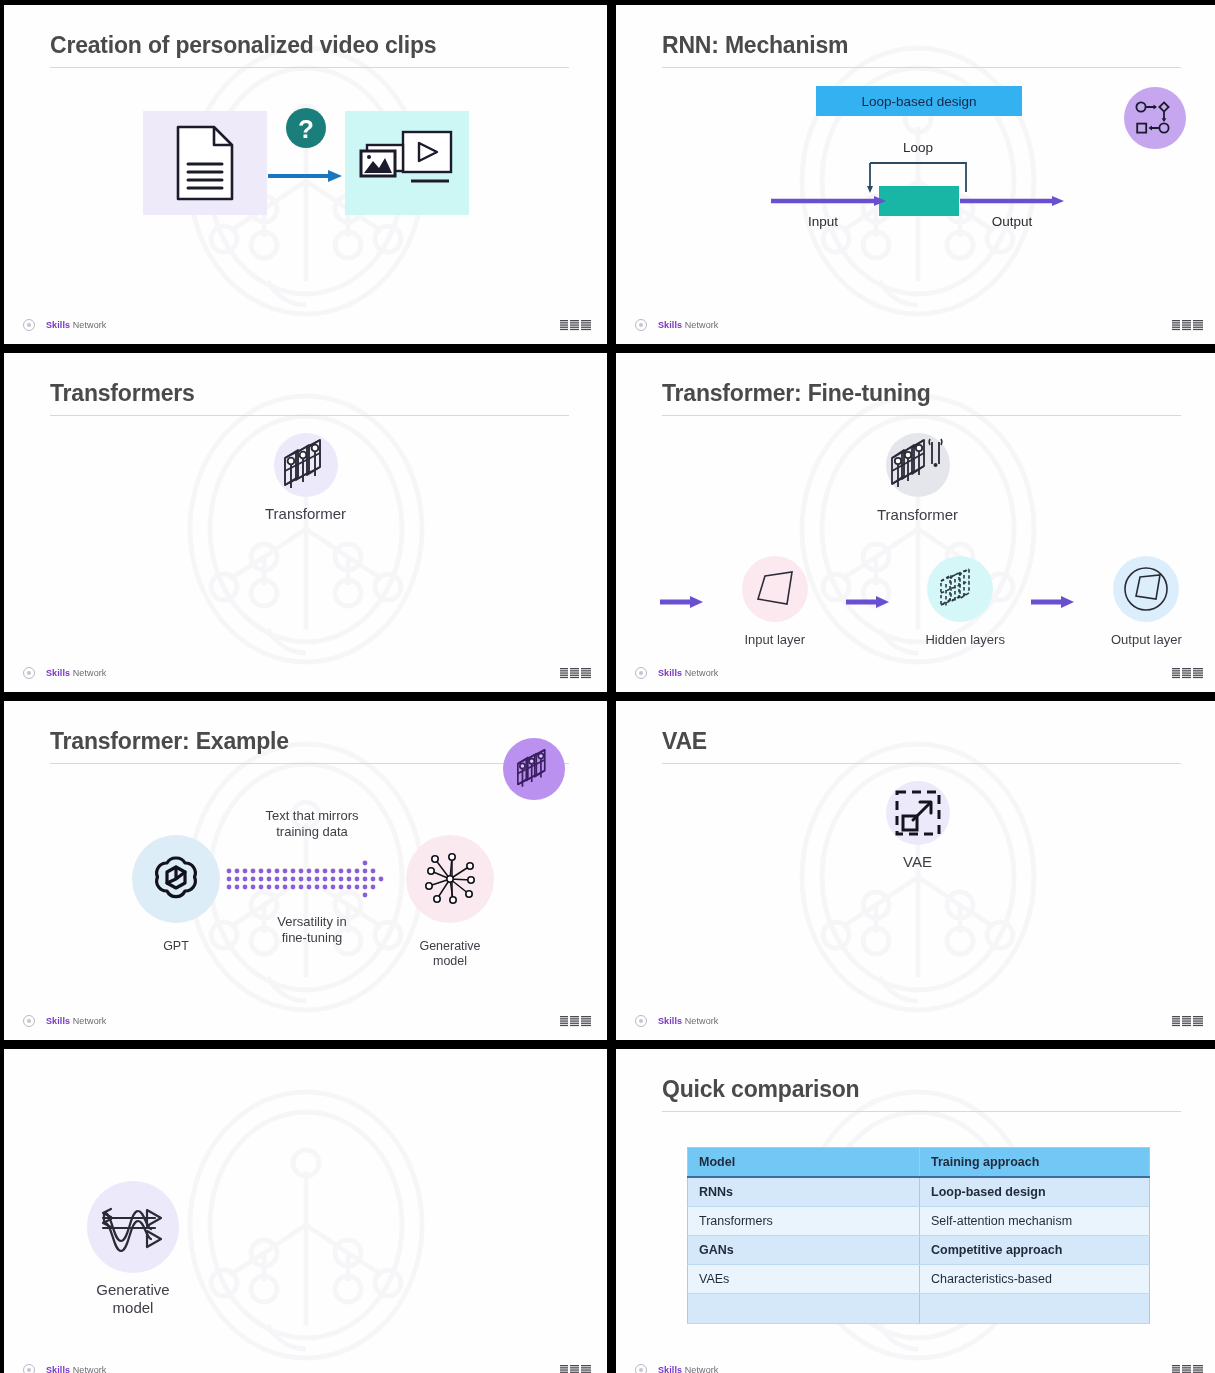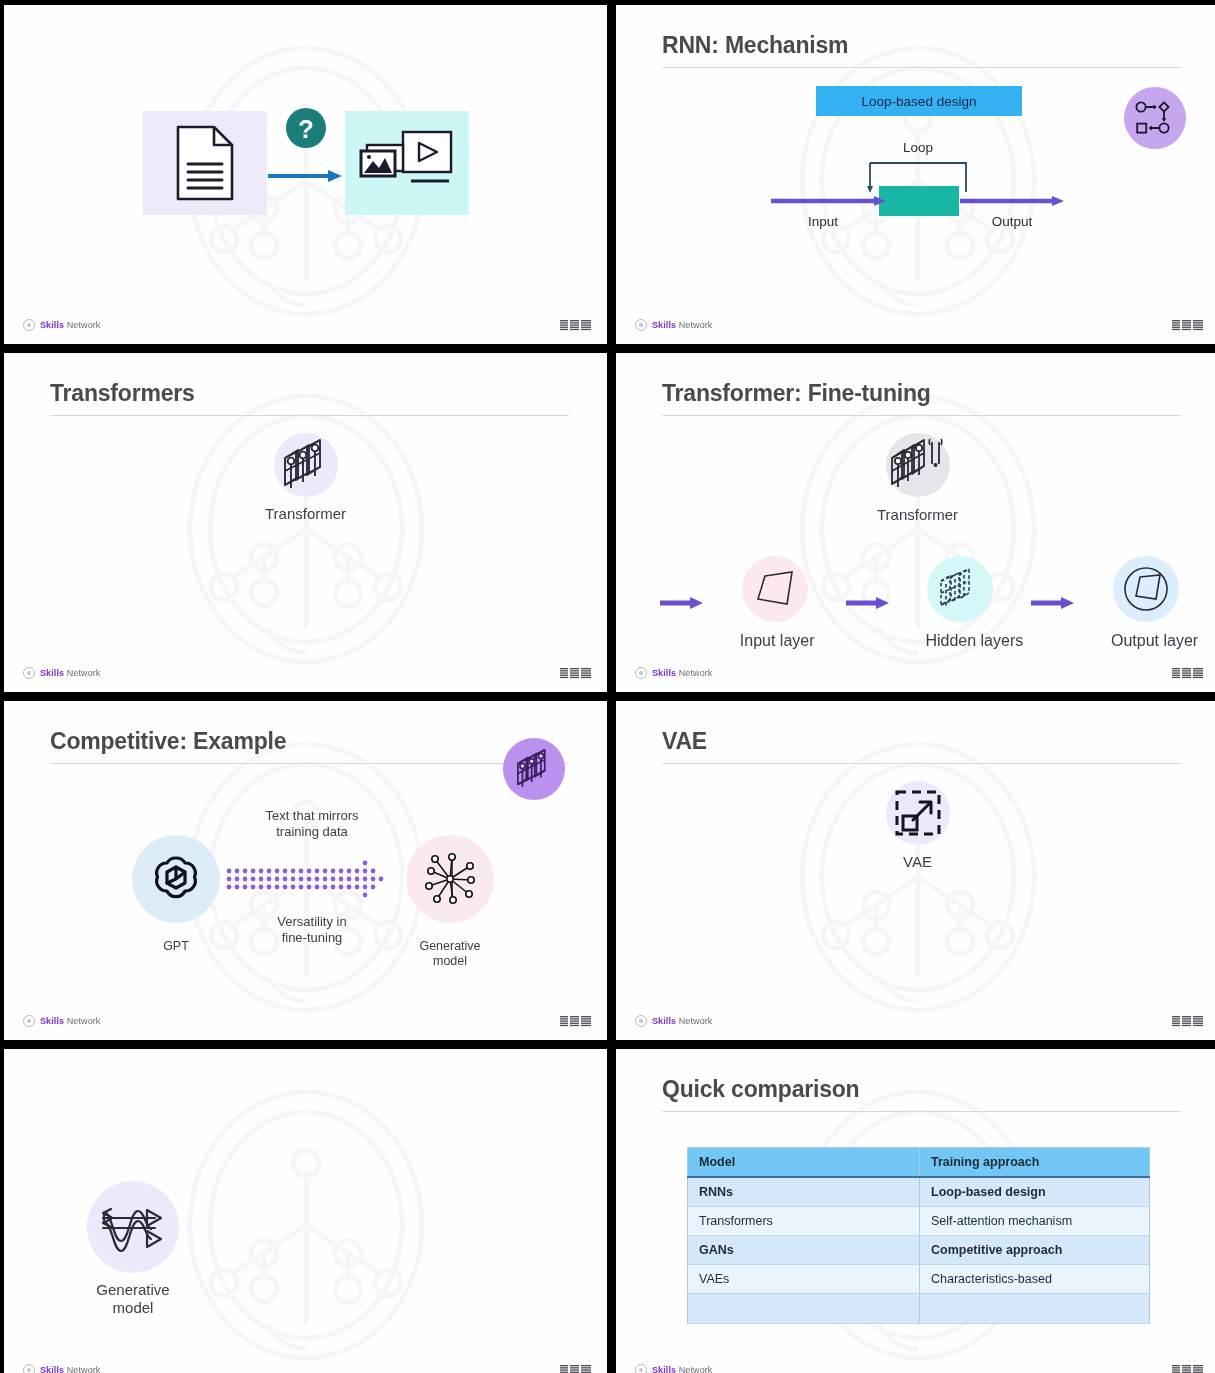--- a/index.html
+++ b/index.html
@@ -31,21 +31,21 @@
   
   .title-wrap { position:absolute; left:46px; top:28px; right:38px; }
   .title {
     font-size:23px; font-weight:bold; color:#4a4a4a;
     letter-spacing:-.2px; line-height:1.1;
     padding-bottom:9px;
   }
   .title-rule { height:1px; background:#d8d8d8; width:100%; }
 
   
-  .footer-left { position:absolute; left:19px; bottom:13px; display:flex; align-items:center; gap:5px; }
+  .footer-left { position:absolute; left:19px; bottom:13px; display:flex; align-items:center; gap:11px; }
   .sn-mark { width:12px; height:12px; border-radius:50%; border:1.2px solid #b9b9c4;
              display:flex; align-items:center; justify-content:center; }
   .sn-mark i { width:4px; height:4px; border-radius:50%; background:#c5c5d0; display:block; }
   .sn-text { font-size:9px; color:#6a6a72; letter-spacing:.1px; }
   .sn-text b { color:#7a35c9; }
   .ibm { position:absolute; right:16px; bottom:12px; width:31px; height:13px; }
 
   
   .s1-row { position:absolute; left:0; right:0; top:106px; display:flex;
             justify-content:center; align-items:flex-start; }
@@ -78,21 +78,21 @@
   .disc-grey { background:#e5e5ec; }
   .cap { font-size:15px; color:#3d3d46; line-height:1.18; margin-top:8px; }
   .ft-flow { position:absolute; left:44px; right:38px; top:203px;
              display:flex; align-items:center; justify-content:space-between; }
   .ft-node { width:70px; text-align:center; }
   .ft-disc { width:66px; height:66px; border-radius:50%;
              display:inline-flex; align-items:center; justify-content:center; }
   .disc-pink { background:#fbe9ef; }
   .disc-cyan { background:#d6f7f7; }
   .disc-blue { background:#dceefb; }
-  .ft-cap { font-size:16px; color:#3d3d46; margin-top:10px; white-space:nowrap; }
+  .ft-cap { font-size:13px; color:#3d3d46; margin-top:10px; white-space:nowrap; }
   .ft-arrow { flex:0 0 auto; }
 
   
   .ex-purple { position:absolute; right:42px; top:37px; width:62px; height:62px;
                border-radius:50%; background:#bb91ef;
                display:flex; align-items:center; justify-content:center; }
   .ex-flow { position:absolute; left:110px; top:118px; width:400px; height:140px; }
   .ex-disc { position:absolute; width:88px; height:88px; border-radius:50%;
              display:flex; align-items:center; justify-content:center; }
   .ex-gpt-disc  { left:18px; top:16px; background:#dcedf8; }
@@ -137,20 +137,24 @@
           <circle cx="108" cy="178" r="13"></circle>
           <circle cx="192" cy="178" r="13"></circle>
         <circle cx="108" cy="214" r="13"></circle>
           <circle cx="192" cy="214" r="13"></circle>
         <circle cx="68" cy="208" r="13"></circle>
           <circle cx="232" cy="208" r="13"></circle>
         <path d="M112 250 a42 42 0 0 0 38 24"></path>
       </g>
     </svg>
 
+    <div class="title-wrap">
+      <div class="title">Creation of personalized video clips</div>
+      <div class="title-rule"></div>
+    </div>
 
     <div class="s1-row">
       <div class="s1-panel lavender">
         <svg width="62" height="78" viewBox="0 0 62 78">
           <path d="M4 3 H40 L58 21 V75 H4 Z" fill="#fff" stroke="#1b1b2b" stroke-width="2.6" stroke-linejoin="round"></path>
           <path d="M40 3 V21 H58" fill="none" stroke="#1b1b2b" stroke-width="2.6" stroke-linejoin="round"></path>
           <g stroke="#1b1b2b" stroke-width="3" stroke-linecap="round">
             <path d="M14 40 H48"></path>
               <path d="M14 48 H48"></path>
               <path d="M14 56 H48"></path>
@@ -497,21 +501,21 @@
           <circle cx="192" cy="178" r="13"></circle>
         <circle cx="108" cy="214" r="13"></circle>
           <circle cx="192" cy="214" r="13"></circle>
         <circle cx="68" cy="208" r="13"></circle>
           <circle cx="232" cy="208" r="13"></circle>
         <path d="M112 250 a42 42 0 0 0 38 24"></path>
       </g>
     </svg>
 
     <div class="title-wrap">
-      <div class="title">Competitive: Example</div>
+      <div class="title">Transformer: Example</div>
       <div class="title-rule"></div>
     </div>
 
     <div class="ex-purple">
       <svg width="40" height="44" viewBox="0 0 52 56">
         <g fill="none" stroke="#3a2060" stroke-width="2.2" stroke-linejoin="round">
           <path d="M5 21 L18 13 L18 40 L5 48 Z"></path>
             <path d="M16 16 L29 8 L29 35 L16 43 Z"></path>
             <path d="M27 11 L40 3 L40 30 L27 38 Z"></path>
           <path d="M5 21 L40 3 M5 34 L40 16 M5 48 L40 30"></path>

